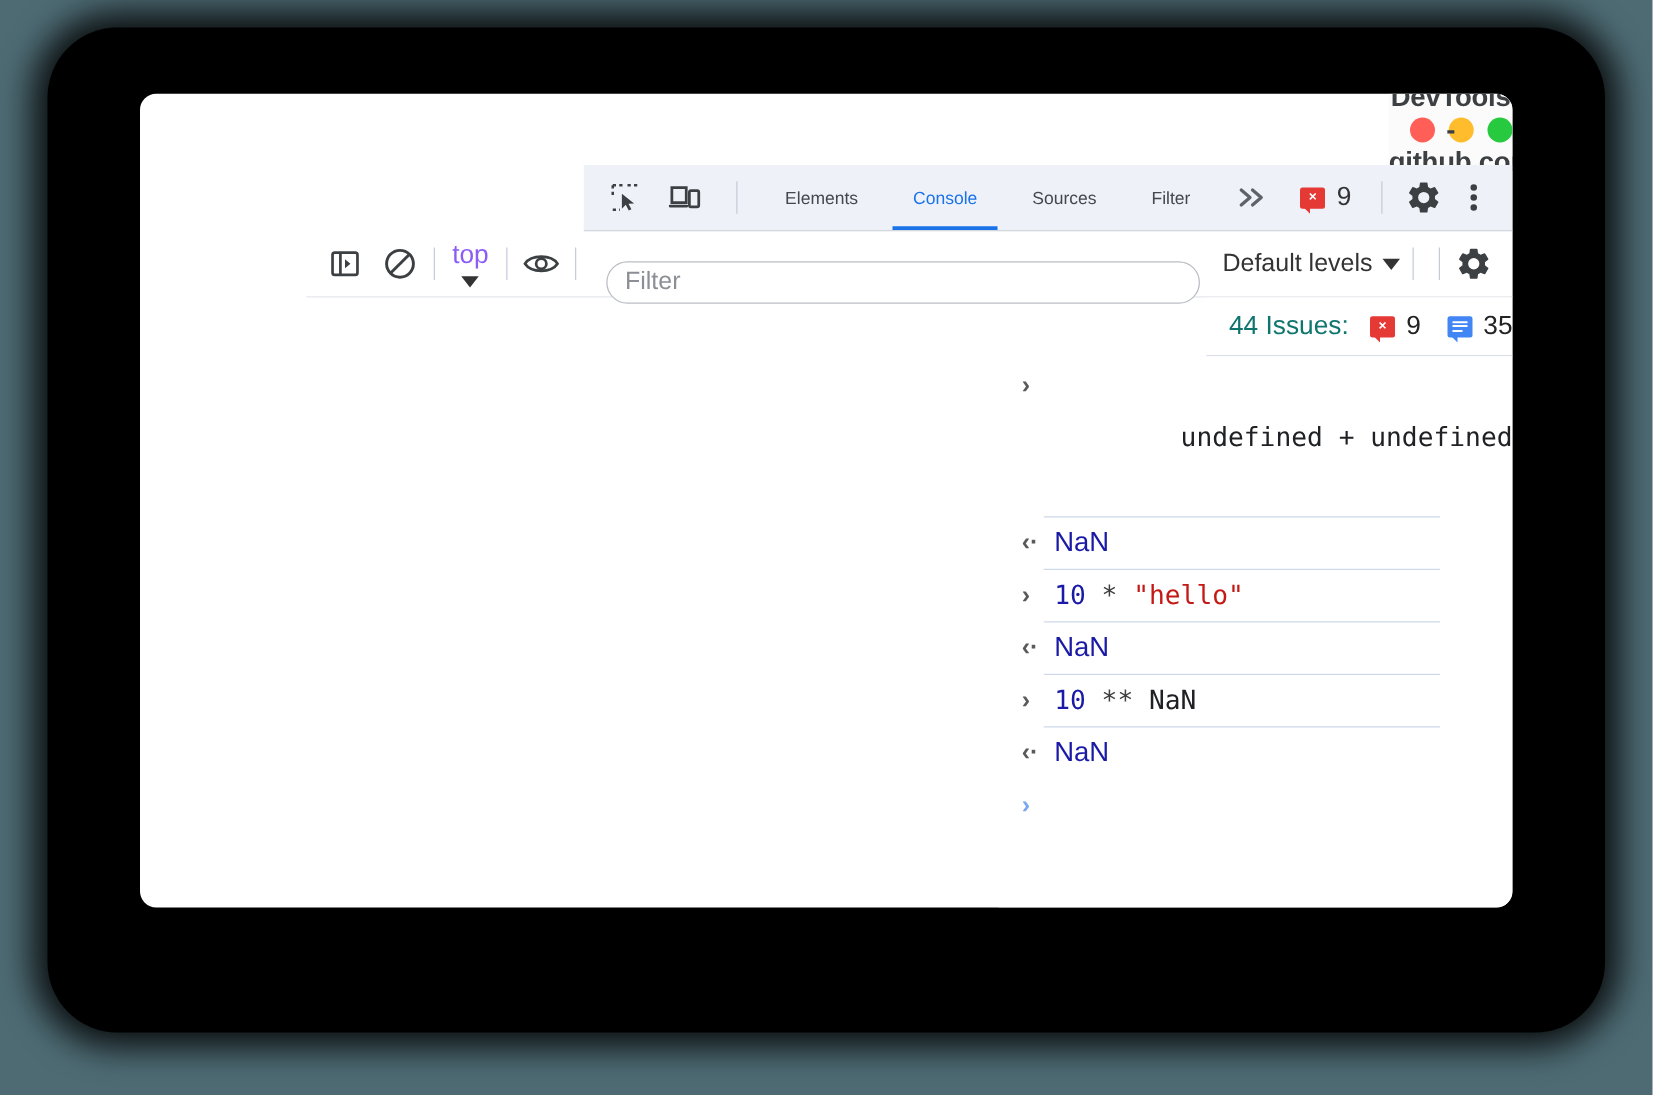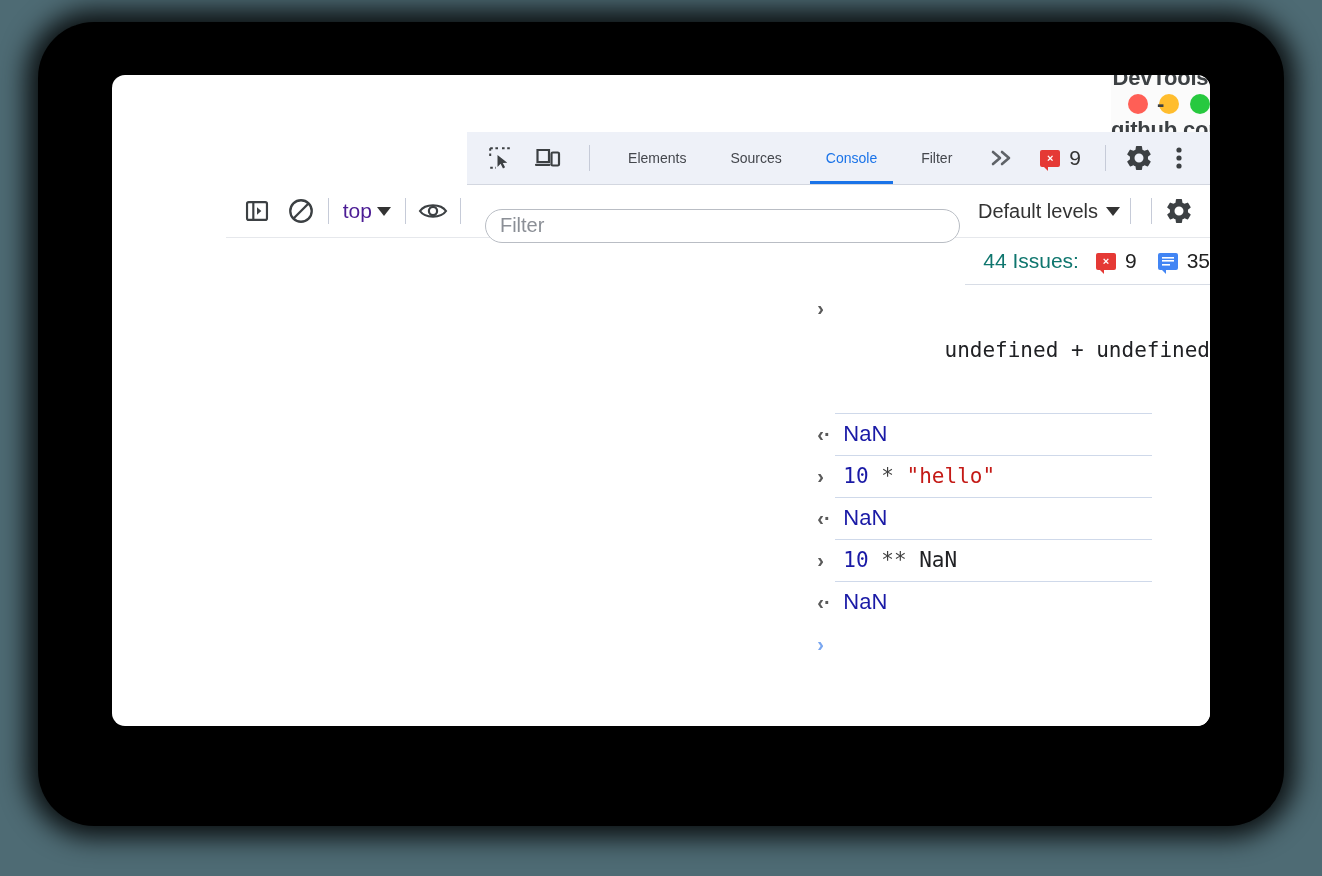--- a/index.html
+++ b/index.html
@@ -204,23 +204,24 @@
     display: flex;
     align-items: center;
     padding: 0 14px;
     border-bottom: 1px solid #e6e8ec;
   }
   .ctx-select {
     display: flex;
     align-items: center;
     gap: 5px;
     font-size: 21px;
-    color: #4c1d95;
+    color: #8b5cf6;
     cursor: pointer;
     padding: 0 4px;
+    flex-direction: column;
   }
   .caret {
     width: 0; height: 0;
     border-left: 7px solid transparent;
     border-right: 7px solid transparent;
     border-top: 9px solid #333;
   }
   .filter-input {
     flex: 0 0 475px;
     height: 34px;
@@ -364,25 +365,25 @@
         </svg>
       </div>
 
       <div class="vsep"></div>
     </div>
 
     <div class="tabs">
       <div class="tab">
         <span>Elements</span>
       </div>
+      <div class="tab active">
+        <span>Console</span>
+      </div>
       <div class="tab">
         <span>Sources</span>
-      </div>
-      <div class="tab active">
-        <span>Console</span>
       </div>
       <div class="tab">
         <span>Filter</span>
       </div>
       <div class="tab-more">
         <svg width="30" height="20" viewBox="0 0 30 20" aria-hidden="true">
           <path d="M5 4 L12 10 L5 16 M14 4 L21 10 L14 16" fill="none" stroke="#5f6368" stroke-width="2.6" stroke-linecap="round" stroke-linejoin="round"></path>
         </svg>
       </div>
     </div>

